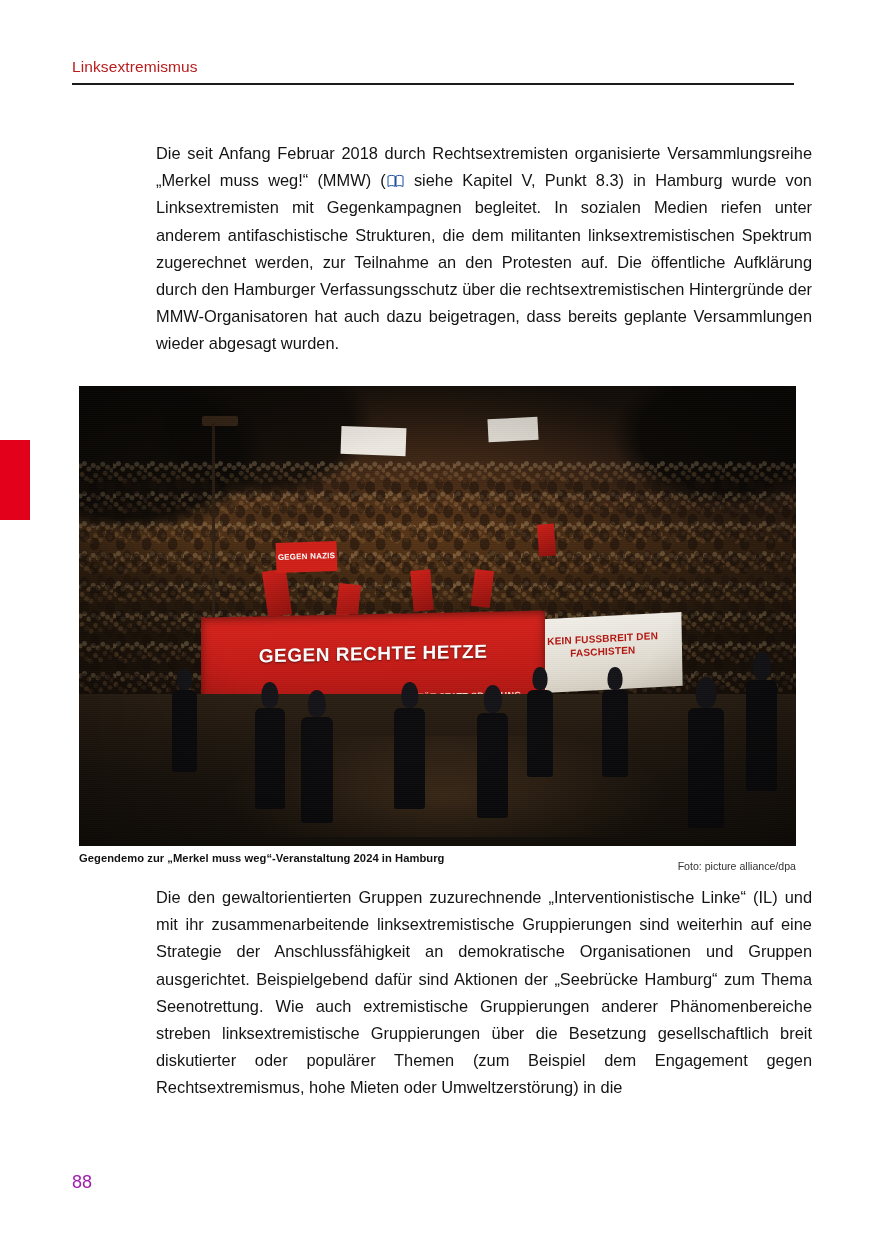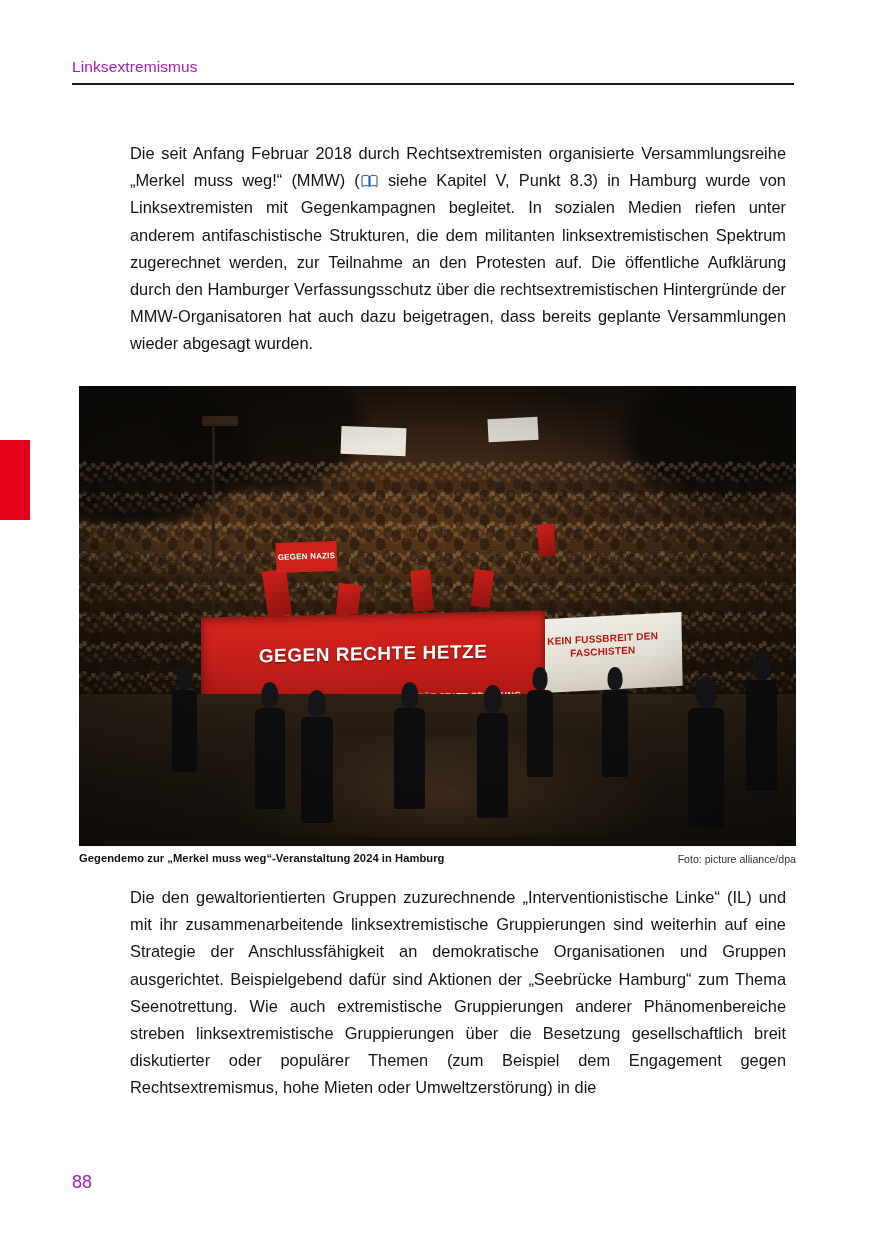--- a/index.html
+++ b/index.html
@@ -25,21 +25,21 @@
   
   .header {
     position: absolute;
     left: 72px;
     top: 58px;
     width: 722px;
   }
   .header-title {
     font-size: 15.5px;
     letter-spacing: 0.1px;
-    color: #a21caf;
+    color: #b91c1c;
     padding-bottom: 7px;
   }
   .header-rule {
     height: 1.6px;
     background: #1a1a1a;
     width: 100%;
   }
 
   
   .side-tab {
@@ -47,21 +47,21 @@
     left: 0;
     top: 440px;
     width: 30px;
     height: 80px;
     background: #e2001a;
   }
 
   
   .col {
     position: absolute;
-    left: 130px;
+    left: 156px;
     width: 656px;
   }
   .para {
     font-size: 16.4px;
     line-height: 27.2px;
     text-align: justify;
     text-justify: inter-word;
     color: #141414;
     hyphens: manual;
   }
@@ -347,21 +347,21 @@
     left: 0;
     top: 0;
     font-size: 11.2px;
     font-weight: bold;
     color: #121212;
     letter-spacing: 0.05px;
   }
   .credit {
     position: absolute;
     right: 0;
-    top: 1px;
+    top: 8px;
     font-size: 10.6px;
     color: #333;
   }
 
   
   .folio {
     position: absolute;
     left: 72px;
     top: 1172px;
     font-size: 18px;

